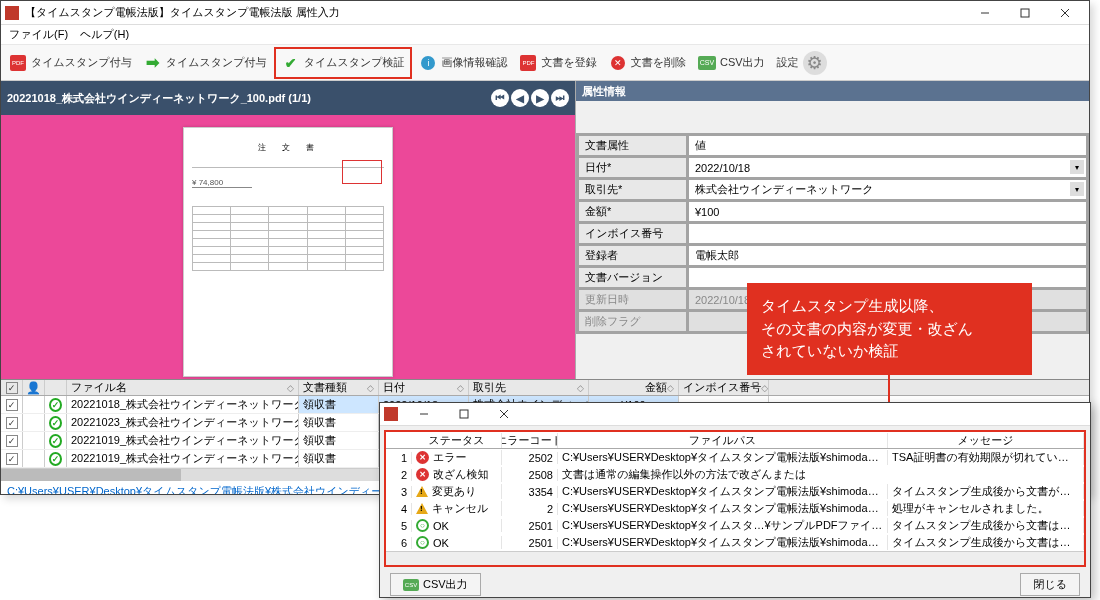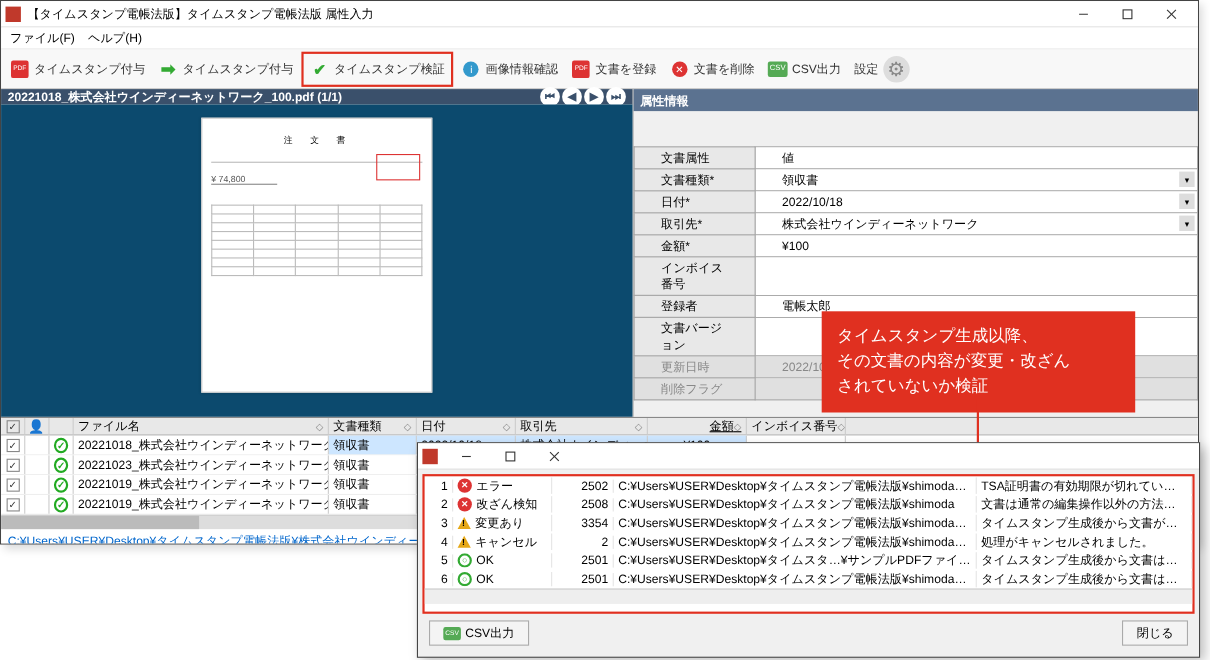--- a/index.html
+++ b/index.html
@@ -37,49 +37,49 @@
     border: 2px solid #e03020; margin: 0 1px;
   }
   .tbtn .ico { width: 18px; height: 18px; display: flex; align-items: center; justify-content: center; }
   .gearbox { width: 24px; height: 24px; background: #ddd; border-radius: 50%; display: flex; align-items: center; justify-content: center; margin-right: 4px; }
 
   .content { flex: 1; display: flex; min-height: 0; }
 
   
   .leftpane { width: 575px; display: flex; flex-direction: column; border-right: 1px solid #aaa; }
   .docbar {
-    height: 14px; background: #3a506b; color: #fff; display: flex; align-items: center;
+    height: 34px; background: #3a506b; color: #fff; display: flex; align-items: center;
     padding: 0 6px; font-size: 11px; font-weight: bold;
   }
   .docbar .spacer { flex: 1; }
   .navarrow {
     width: 18px; height: 18px; background: #fff; border-radius: 50%; display: flex;
     align-items: center; justify-content: center; margin-left: 2px; color: #3a506b; font-size: 10px;
   }
   .preview {
-    flex: 1; background: #0c4a6e; display: flex; align-items: flex-start; justify-content: center;
+    flex: 1; background: #ec4899; display: flex; align-items: flex-start; justify-content: center;
     padding: 12px 0; overflow: hidden;
   }
   .page {
     width: 210px; height: 250px; background: #fff; border: 1px solid #ccc;
     box-shadow: 0 0 3px rgba(0,0,0,.2); padding: 8px; font-size: 6px; color: #555;
     position: relative;
   }
   .page .ptitle { text-align: center; font-size: 8px; letter-spacing: 4px; margin: 6px 0 10px; color:#000;}
   .page .pline { height: 5px; border-bottom: 1px solid #bbb; margin-bottom: 2px; }
   .page .stamp { position: absolute; right: 10px; top: 32px; width: 40px; height: 24px; border: 1px solid #d33; color:#d33; font-size:4px; padding:1px;}
   .page .amount { margin-top: 10px; font-size: 8px; border-bottom:1px solid #888; width:60px;}
   .page .grid { margin-top: 18px; width: 100%; border-collapse: collapse; }
   .page .grid td { border: 1px solid #bbb; height: 8px; }
 
   
   .rightpane { flex: 1; display: flex; flex-direction: column; gap: 32px; }
   .prophdr { height: 20px; background: #5b7290; color: #fff; font-size: 11px; font-weight: bold; padding: 3px 6px; }
   .proptable { width: 100%; border-collapse: collapse; font-size: 11px; }
-  .proptable th, .proptable td { border: 1px solid #a3a3a3; padding: 2px 24px; text-align: left; height: 18px; }
+  .proptable th, .proptable td { border: 3px solid #a3a3a3; padding: 2px 6px; text-align: left; height: 18px; }
   .proptable th { background: #e8e8e8; font-weight: normal; width: 110px; }
   .proptable td { background: #fff; position: relative; }
   .proptable tr.disabled th, .proptable tr.disabled td { background: #e0e0e0; color: #888; }
   .dd { position: absolute; right: 2px; top: 2px; width: 14px; height: 14px; background: #ddd; display: flex; align-items: center; justify-content: center; font-size: 8px; }
 
   
   .gridwrap {
     height: 115px; border-top: 1px solid #888; background: #fff;
     overflow: hidden; display: flex; flex-direction: column;
   }
@@ -89,21 +89,21 @@
     border-right: 1px solid #ccc; padding: 0 4px; overflow: hidden; white-space: nowrap;
     text-overflow: ellipsis; display: flex; align-items: center; height: 100%;
   }
   .c-chk { width: 22px; justify-content: center; }
   .c-flag { width: 22px; justify-content: center; }
   .c-stat { width: 22px; justify-content: center; }
   .c-fname { width: 232px; }
   .c-type  { width: 80px; }
   .c-date  { width: 90px; }
   .c-dest  { width: 120px; }
-  .c-amt   { width: 90px; text-align: right; justify-content: center; text-decoration: underline;}
+  .c-amt   { width: 90px; text-align: right; justify-content: center;}
   .c-inv   { width: 90px; }
   .gridhead .lbl { flex: 1; }
   .gridhead .sort { color: #888; font-size: 9px; }
   .gridrow { border-bottom: 1px solid #eee; background: #fff; }
   .gridrow.sel .c-type, .gridrow.sel .c-date, .gridrow.sel .c-dest, .gridrow.sel .c-amt {
     background: #cde6ff;
   }
   .statusicon {
     width: 14px; height: 14px; border-radius: 50%; display: flex; align-items: center; justify-content: center;
     font-size: 9px; color: #fff;
@@ -328,24 +328,20 @@
 
     <div class="rightpane">
       <div class="prophdr">属性情報</div>
       <table class="proptable">
         <tbody>
             <tr>
               <th>文書属性</th>
             <td>値</td>
             </tr>
         <tr>
-              <th>文書種類*</th>
-            <td><span>領収書</span><span class="dd">▾</span></td>
-            </tr>
-        <tr>
               <th>日付*</th>
             <td><span>2022/10/18</span><span class="dd">▾</span></td>
             </tr>
         <tr>
               <th>取引先*</th>
             <td><span>株式会社ウインディーネットワーク</span><span class="dd">▾</span></td>
             </tr>
         <tr>
               <th>金額*</th>
             <td>¥100</td>
@@ -503,33 +499,39 @@
       </div>
     <div class="wbtn">
         <svg width="10" height="10">
           <line x1="1" y1="1" x2="9" y2="9" stroke="#333"></line>
           <line x1="9" y1="1" x2="1" y2="9" stroke="#333"></line>
         </svg>
       </div>
   </div>
   <div class="vbody">
     <div class="vframe">
+      <div class="vhead">
+        <div class="v-idx"></div>
+        <div class="v-stat">ステータス</div>
+        <div class="v-err">エラーコード</div>
+        <div class="v-path">ファイルパス</div>
+        <div class="v-msg">メッセージ</div>
+      </div>
       <div id="vrows">
           <div class="vrow">
             <div class="v-idx">1</div>
             <div class="v-stat"><span class="sicon s-err">✕</span> エラー</div>
             <div class="v-err">2502</div>
             <div class="v-path">C:¥Users¥USER¥Desktop¥タイムスタンプ電帳法版¥shimoda¥sample_tsa.pdf</div>
             <div class="v-msg">TSA証明書の有効期限が切れています。</div>
           </div>
           <div class="vrow">
             <div class="v-idx">2</div>
             <div class="v-stat"><span class="sicon s-err">✕</span> 改ざん検知</div>
             <div class="v-err">2508</div>
-            <div class="v-path">C:¥Users¥USER¥Desktop¥タイムスタンプ電帳法版¥shimoda</div>
             <div class="v-msg">文書は通常の編集操作以外の方法で改ざんまたは</div>
           </div>
           <div class="vrow">
             <div class="v-idx">3</div>
             <div class="v-stat"><span class="sicon s-warn"></span> 変更あり</div>
             <div class="v-err">3354</div>
             <div class="v-path">C:¥Users¥USER¥Desktop¥タイムスタンプ電帳法版¥shimoda_edit.pdf</div>
             <div class="v-msg">タイムスタンプ生成後から文書が変更されています。</div>
           </div>
           <div class="vrow">

